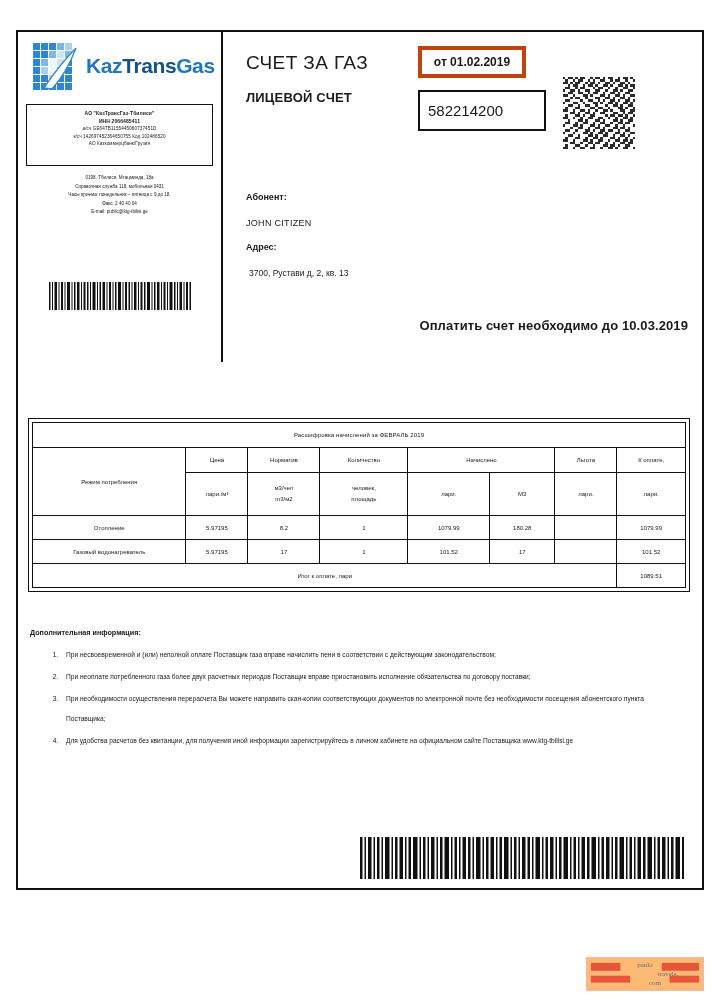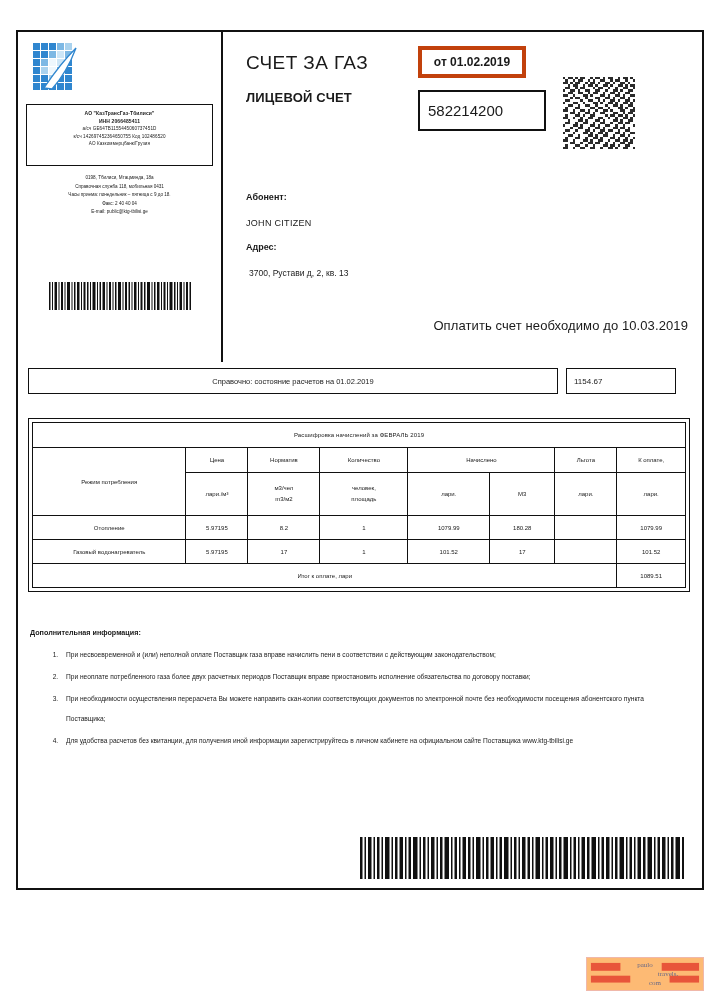--- a/index.html
+++ b/index.html
@@ -122,21 +122,21 @@
   .addr-label{
     position:absolute;left:228px;top:210px;
     font-size:9px;font-weight:bold;color:#1a1a1a;
   }
   .addr-val{
     position:absolute;left:231px;top:236px;
     font-size:8.5px;color:#1a1a1a;
   }
   .due{
     position:absolute;right:14px;top:286px;
-    font-size:13px;font-weight:normal;color:#1a1a1a;letter-spacing:.1px;
+    font-size:13px;font-weight:bold;color:#1a1a1a;letter-spacing:.1px;
   }
 
   
   .refrow{
     position:absolute;left:0;top:336px;width:100%;height:28px;
   }
   .ref-main{
     position:absolute;left:10px;top:0;width:530px;height:26px;
     border:1.6px solid #111;box-sizing:border-box;
     display:flex;align-items:center;justify-content:center;
@@ -261,20 +261,21 @@
               <rect x="25" y="33" width="7" height="7"></rect>
             <rect x="33" y="33" width="7" height="7"></rect>
             <rect x="1" y="41" width="7" height="7"></rect>
               <rect x="9" y="41" width="7" height="7"></rect>
             <rect x="17" y="41" width="7" height="7"></rect>
               <rect x="25" y="41" width="7" height="7"></rect>
             <rect x="33" y="41" width="7" height="7"></rect>
           </g>
           <path d="M12 46 C20 34 30 20 44 6 C38 22 30 36 20 47 Z" fill="#ffffff" stroke="#2f86cf" stroke-width="1.3"></path>
         </svg>
+        <div class="logo-text"><span>Kaz</span><span class="dark">Trans</span><span>Gas</span></div>
       </div>
 
       <div class="legal-box">
         <div class="b">АО "КазТрансГаз-Тбилиси"</div>
         <div class="b">ИНН 2066485411</div>
         <div>а/сч GE64TB1155445060737451D</div>
         <div>к/сч 142697452364650755 Код 102486520</div>
         <div>АО Казкоммерцбанк/Грузия</div>
       </div>
 
@@ -606,28 +607,20 @@
         </g>
       </svg>
 
       <div class="cust-label">Абонент:</div>
       <div class="cust-name">JOHN CITIZEN</div>
       <div class="addr-label">Адрес:</div>
       <div class="addr-val">3700, Рустави д, 2, кв. 13</div>
       <div class="due">Оплатить счет необходимо до 10.03.2019</div>
     </div>
 
-    <div class="refrow">
-      <div class="ref-main">
-        <span>Справочно: состояние расчетов на 01.02.2019</span>
-      </div>
-      <div class="ref-val">
-        <span>1154.67</span>
-      </div>
-    </div>
 
     <div class="tblwrap">
       <table class="charges">
         <colgroup>
           <col style="width:23.5%">
             <col style="width:9.5%">
             <col style="width:11%">
           <col style="width:13.5%">
             <col style="width:12.5%">
             <col style="width:10%">

